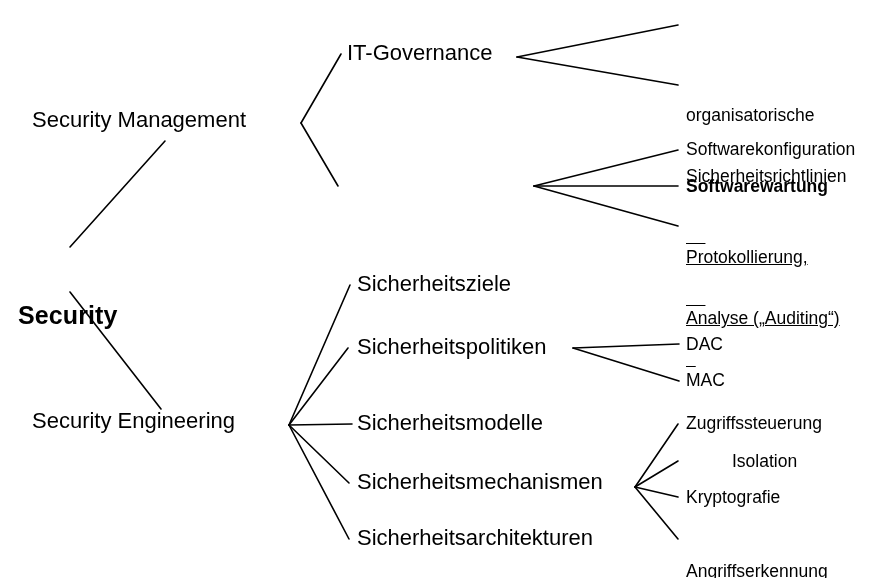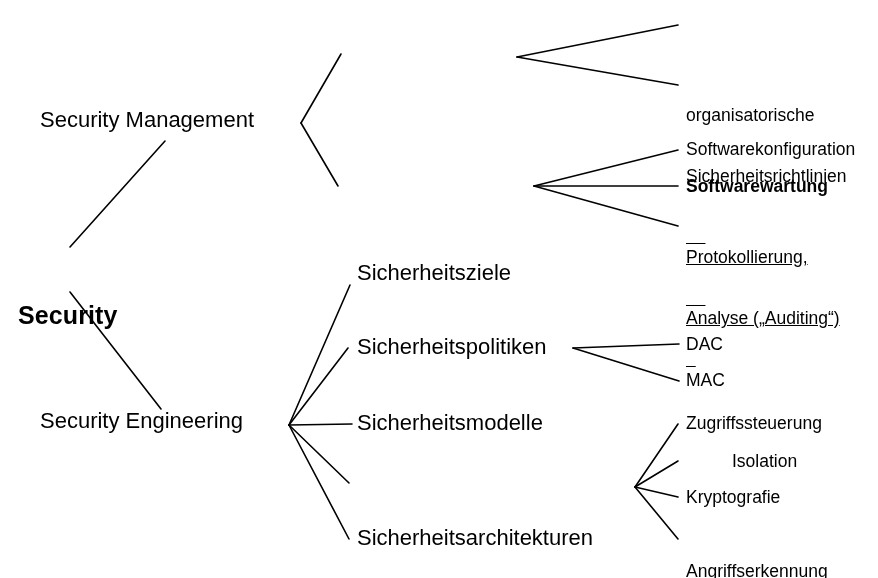--- a/index.html
+++ b/index.html
@@ -38,21 +38,20 @@
   }
   .lvl-root {
     font-size: 25px;
     font-weight: bold;
     letter-spacing: 0.1px;
     margin-top: 44px;
   }
   .lvl-branch {
     font-size: 22px;
     font-weight: normal;
-    margin-left: 8px;
   }
   .lvl-sub {
     font-size: 22px;
     font-weight: normal;
   }
   .lvl-leaf {
     font-size: 17.5px;
     font-weight: normal;
     line-height: 1.17;
   }
@@ -92,28 +91,30 @@
     <line class="edge" x1="635" y1="487" x2="678" y2="497"></line>
     <line class="edge" x1="635" y1="487" x2="678" y2="539"></line>
   </svg>
 
   <div class="node-label lvl-root" style="left:18px; top:257px;">Security</div>
 
   <div class="node-label lvl-branch" style="left:32px; top:107px;">Security Management</div>
 
   <div class="node-label lvl-branch" style="left:32px; top:408px;">Security Engineering</div>
 
+  <div class="node-label lvl-sub" style="left:347px; top:40px;">IT-Governance</div>
 
 
-  <div class="node-label lvl-sub" style="left:357px; top:260px;">Sicherheitsziele</div>
+  <div class="node-label lvl-sub" style="left:357px; top:271px;">Sicherheitsziele</div>
 
   <div class="node-label lvl-sub" style="left:357px; top:334px;text-align:right;">Sicherheitspolitiken</div>
 
   <div class="node-label lvl-sub" style="left:357px; top:410px;">Sicherheitsmodelle</div>
 
+  <div class="node-label lvl-sub" style="left:357px; top:469px;">Sicherheitsmechanismen</div>
 
   <div class="node-label lvl-sub" style="left:357px; top:525px;">Sicherheitsarchitekturen</div>
 
 
   <div class="node-label lvl-leaf" style="left:686px; top:139px;">Softwarekonfiguration</div>
 
   <div class="node-label lvl-leaf" style="left:686px; top:64px;">
     <div>organisatorische</div>
     <div>Sicherheitsrichtlinien</div>
   </div>

